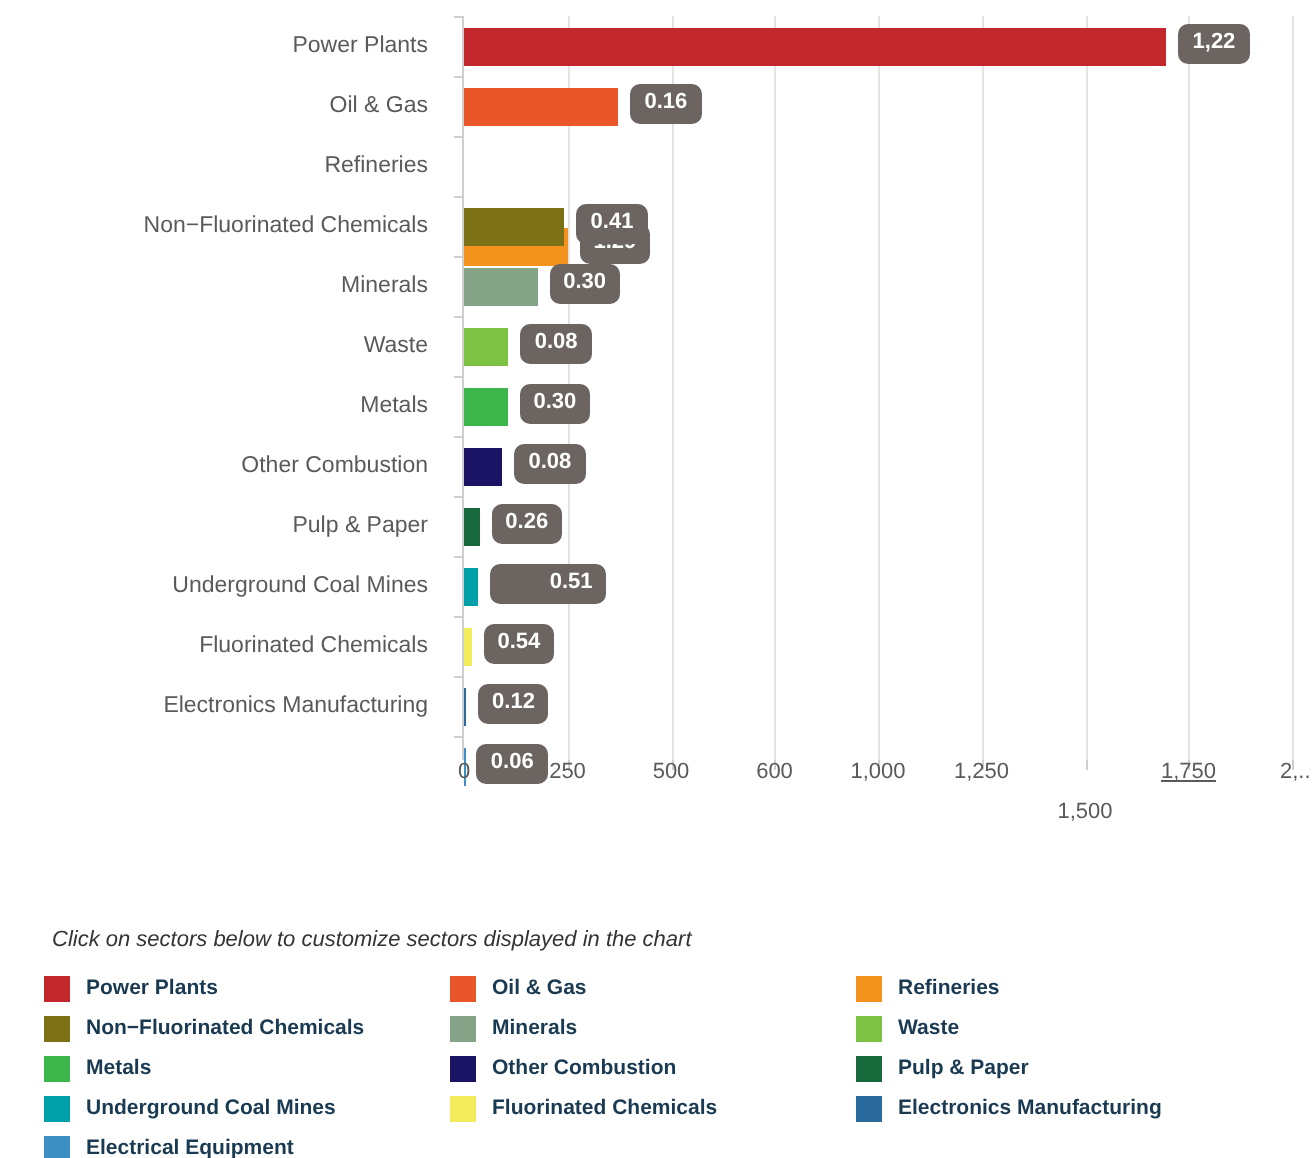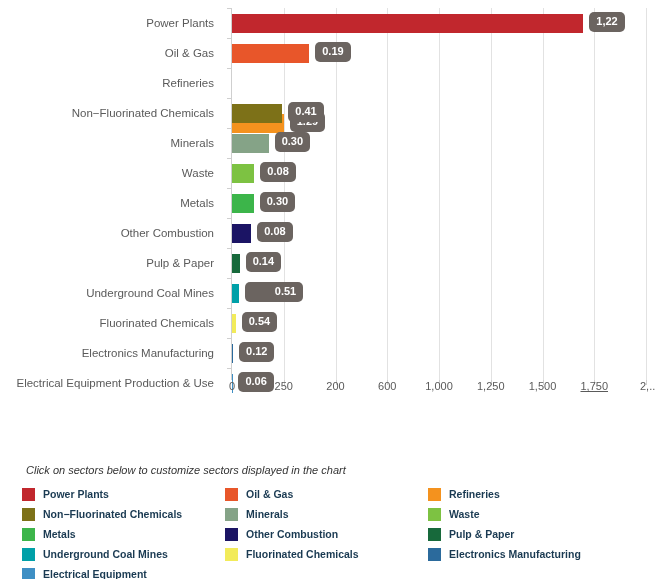--- a/index.html
+++ b/index.html
@@ -115,21 +115,20 @@
         <div class="cat-label">Refineries</div>
         <div class="cat-label">Non−Fluorinated Chemicals</div>
         <div class="cat-label">Minerals</div>
         <div class="cat-label">Waste</div>
         <div class="cat-label">Metals</div>
         <div class="cat-label">Other Combustion</div>
         <div class="cat-label">Pulp &amp; Paper</div>
         <div class="cat-label">Underground Coal Mines</div>
         <div class="cat-label">Fluorinated Chemicals</div>
         <div class="cat-label">Electronics Manufacturing</div>
-        <div class="cat-label">Electrical Equipment Production &amp; Use</div>
       </div>
 
     <div class="plot">
       <div class="axis-line"></div>
       <div class="grid-holder">
           <div class="axis-tick-bottom" style="left: 0px;"></div>
           <div class="gridline" style="left: 51.75px;"></div>
           <div class="axis-tick-bottom" style="left: 51.75px;"></div>
           <div class="gridline" style="left: 103.5px;"></div>
           <div class="axis-tick-bottom" style="left: 103.5px;"></div>
@@ -159,21 +158,21 @@
           <div class="tick-mark" style="top: 330px;"></div>
           <div class="tick-mark" style="top: 360px;"></div>
         </div>
       <div class="bars-holder">
           <div class="bar-row" style="top: 0px;">
             <div class="bar" style="width: 351.279px; background: rgb(193, 39, 45);"></div>
             <div class="bar-value" style="left: 357.279px;">1,22</div>
           </div>
           <div class="bar-row" style="top: 30px;">
             <div class="bar" style="width: 77.211px; background: rgb(232, 86, 42);"></div>
-            <div class="bar-value" style="left: 83.211px;">0.19</div>
+            <div class="bar-value" style="left: 83.211px;">0.16</div>
           </div>
           <div class="bar-row" style="top: 60px; margin-top: 40px;">
             <div class="bar" style="width: 51.75px; background: rgb(244, 146, 30);"></div>
             <div class="bar-value" style="left: 57.75px;">1.29</div>
           </div>
           <div class="bar-row" style="top: 90px;">
             <div class="bar" style="width: 50.301px; background: rgb(125, 113, 24);"></div>
             <div class="bar-value" style="left: 56.301px;">0.41</div>
           </div>
           <div class="bar-row" style="top: 120px;">
@@ -187,21 +186,21 @@
           <div class="bar-row" style="top: 180px;">
             <div class="bar" style="width: 21.735px; background: rgb(60, 181, 74);"></div>
             <div class="bar-value" style="left: 27.735px;">0.30</div>
           </div>
           <div class="bar-row" style="top: 210px;">
             <div class="bar" style="width: 19.251px; background: rgb(27, 20, 100);"></div>
             <div class="bar-value" style="left: 25.251px;">0.08</div>
           </div>
           <div class="bar-row" style="top: 240px;">
             <div class="bar" style="width: 7.659px; background: rgb(23, 105, 59);"></div>
-            <div class="bar-value" style="left: 13.659px;">0.14</div>
+            <div class="bar-value" style="left: 13.659px;">0.26</div>
           </div>
           <div class="bar-row" style="top: 270px;">
             <div class="bar" style="width: 6.831px; background: rgb(0, 160, 168);"></div>
             <div class="bar-value" style="left: 12.831px; padding-left: 30px;">0.51</div>
           </div>
           <div class="bar-row" style="top: 300px; padding-left: 32px;">
             <div class="bar" style="width: 3.726px; background: rgb(242, 235, 90);"></div>
             <div class="bar-value" style="left: 9.726px;">0.54</div>
           </div>
           <div class="bar-row" style="top: 330px;">
@@ -211,25 +210,25 @@
           <div class="bar-row" style="top: 360px;">
             <div class="bar" style="width: 0.414px; background: rgb(62, 143, 196);"></div>
             <div class="bar-value" style="left: 6.414px;">0.06</div>
           </div>
         </div>
     </div>
 
     <div class="xticks-holder">
         <div class="x-tick-label" style="left: 232px;">0</div>
         <div class="x-tick-label" style="left: 283.75px;">250</div>
-        <div class="x-tick-label" style="left: 335.5px;">200</div>
+        <div class="x-tick-label" style="left: 335.5px;">500</div>
         <div class="x-tick-label" style="left: 387.25px;">600</div>
         <div class="x-tick-label" style="left: 439px;">1,000</div>
         <div class="x-tick-label" style="left: 490.75px;">1,250</div>
-        <div class="x-tick-label" style="left: 542.5px;">1,500</div>
+        <div class="x-tick-label" style="left: 542.5px; margin-top: 20px;">1,500</div>
         <div class="x-tick-label" style="left: 594.25px; text-decoration: underline;">1,750</div>
         <div class="x-tick-label last" style="left: 646px;">2,...</div>
       </div>
 
   </div>
 
   <div class="legend">
     <div class="legend-hint">Click on sectors below to customize sectors displayed in the chart</div>
     <div class="legend-cols">
         <div class="legend-col c1">

